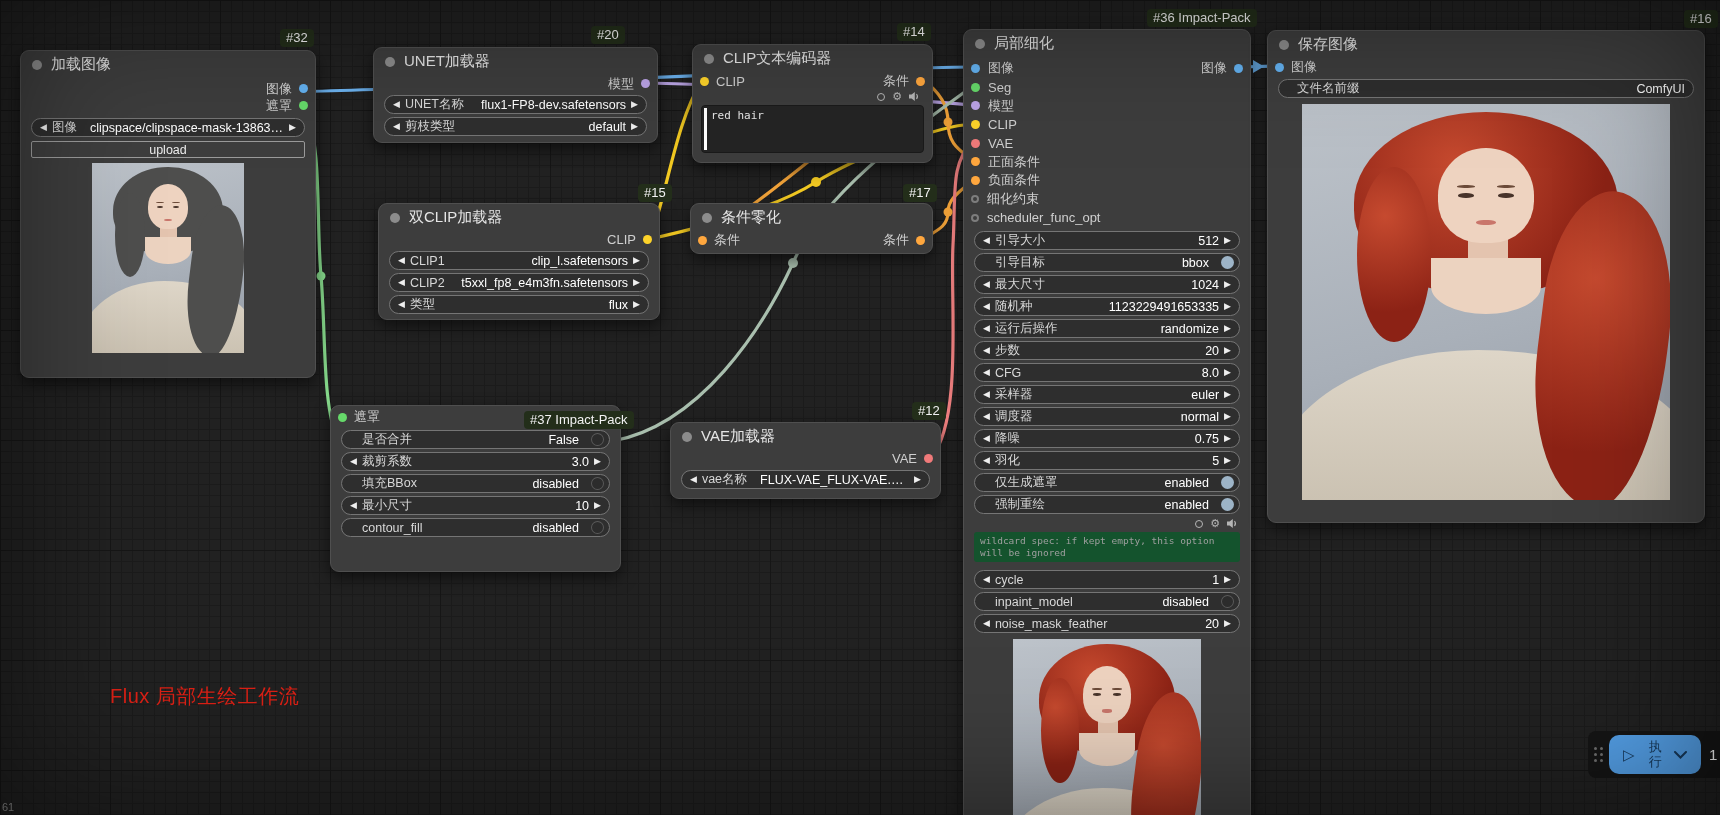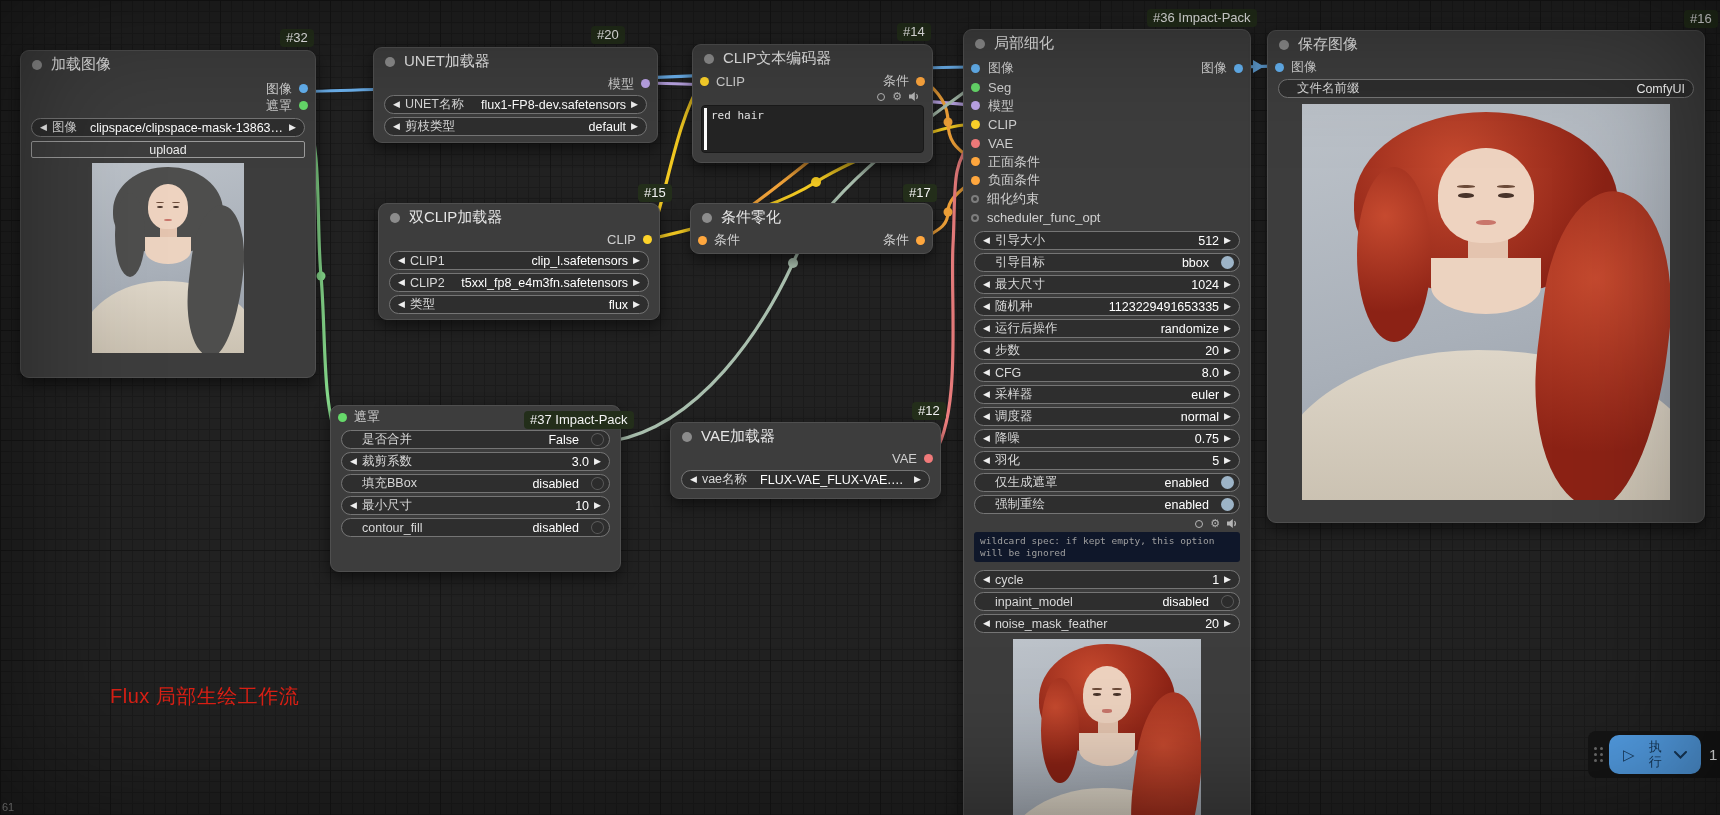--- a/index.html
+++ b/index.html
@@ -43,21 +43,21 @@
   .upload-btn{margin:4px 10px 0;height:17px;border:1px solid #9b9b9b;background:#3e3e3e;border-radius:2px;
               display:flex;align-items:center;justify-content:center;font-size:12.5px;color:#ececec;}
 
   .mini-icons{display:flex;justify-content:flex-end;align-items:center;gap:7px;height:13px;padding:0 11px;color:#b5b5b5;}
   .mi-circle{width:8px;height:8px;border:1.4px solid #b5b5b5;border-radius:50%;}
   .mi-gear{font-size:11px;line-height:1;}
 
   .prompt-box{position:relative;margin:2px 8px 0;height:48px;background:#242424;border:1px solid #1a1a1a;border-radius:4px;
               font-family:"DejaVu Sans Mono",monospace;font-size:11px;color:#e6e6e6;padding:3px 6px 3px 9px;overflow:hidden;}
   .prompt-caret{position:absolute;left:2px;top:2px;bottom:2px;width:2.5px;background:#fff;}
-  .wildcard-box{margin:2px 10px 4px;height:30px;background:#0f172a;border-radius:3px;padding:3px 6px;
+  .wildcard-box{margin:2px 10px 4px;height:30px;background:#14532d;border-radius:3px;padding:3px 6px;
                 font-family:"DejaVu Sans Mono",monospace;font-size:9.5px;line-height:1.25;color:#9f9f9f;overflow:hidden;}
 
   
   .portrait{position:relative;overflow:hidden;background:linear-gradient(165deg,#bdc3ca,#a9b0b9 55%,#939aa4);}
   .portrait>div{position:absolute;}
   .p-hair-main{left:14%;top:2%;width:72%;height:46%;border-radius:50% 50% 46% 46%;z-index:1;}
   .p-hair-left{left:15%;top:16%;width:20%;height:44%;border-radius:50%;z-index:1;}
   .p-hair-side{right:1%;top:22%;width:35%;height:80%;border-radius:46% 54% 42% 58%/36% 44% 52% 48%;transform:rotate(7deg);z-index:4;}
   .red .p-hair-main,.red .p-hair-left,.red .p-hair-side{background:radial-gradient(circle at 38% 28%,#c64a2f,#8c2215 72%);}
   .masked .p-hair-main,.masked .p-hair-left,.masked .p-hair-side{background:#4e4e4d;}

